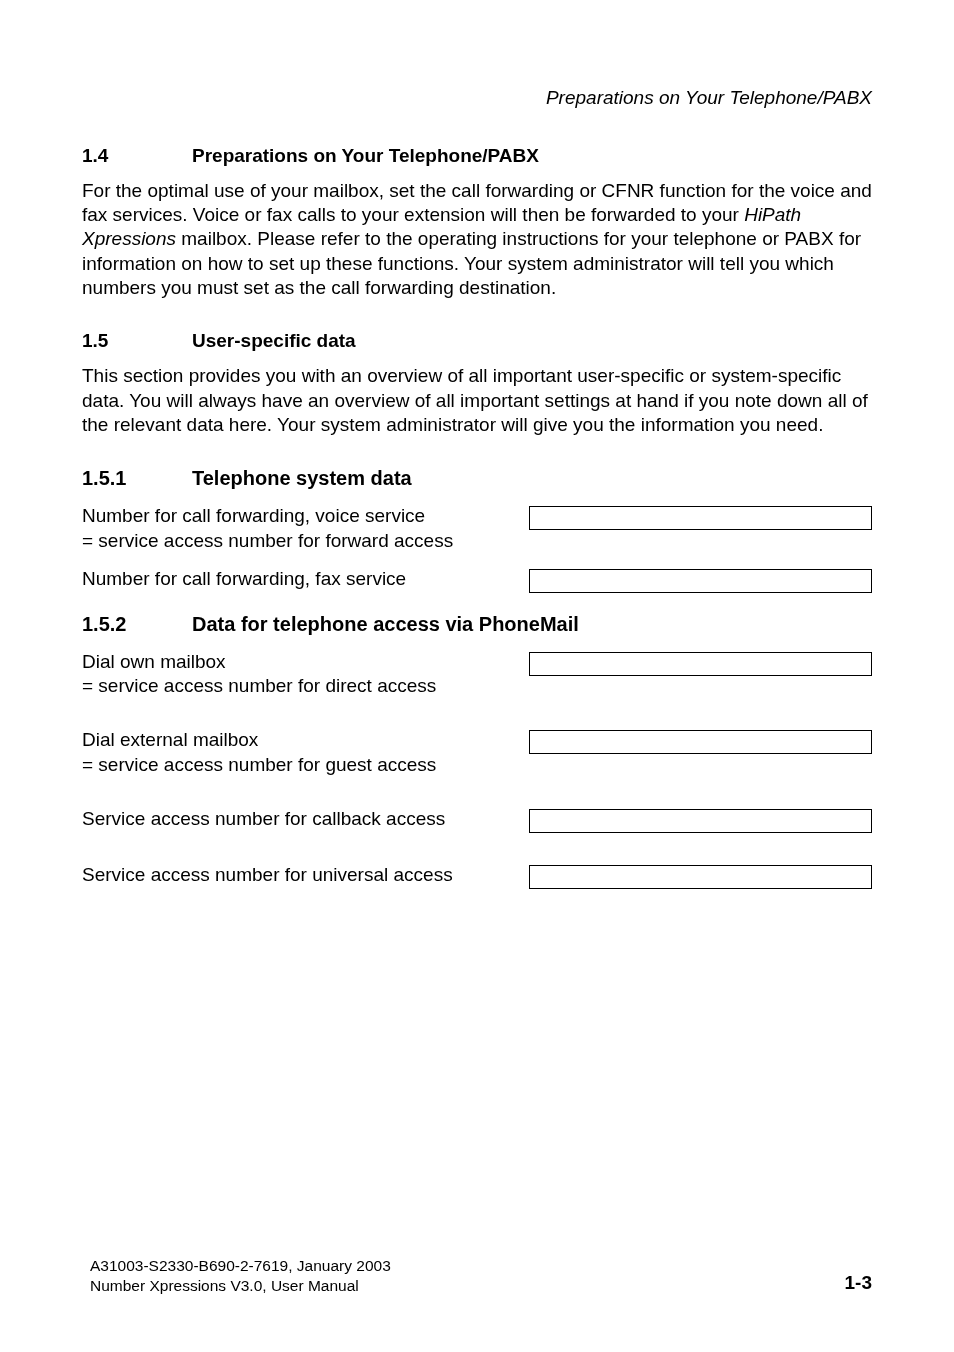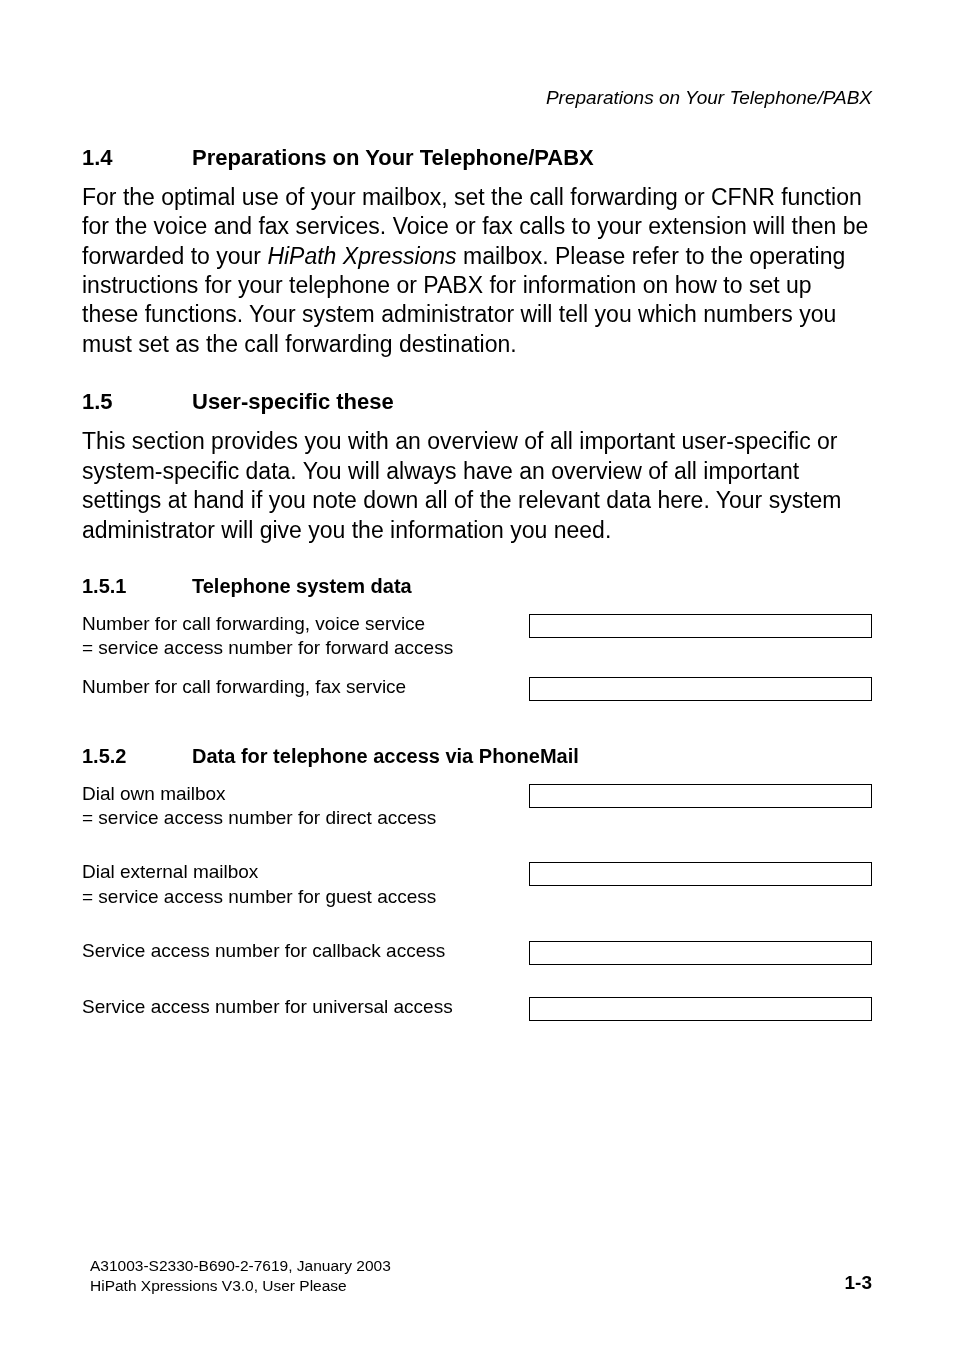--- a/index.html
+++ b/index.html
@@ -20,38 +20,38 @@
     font-size: 19px;
     line-height: 1.3;
   }
   .header-sub {
     font-style: italic;
     font-size: 19px;
     line-height: 1.3;
   }
   .h2 {
     font-weight: bold;
-    font-size: 22px;
+    font-size: 19px;
     margin-bottom: 12px;
   }
   .h2 .secnum {
     display: inline-block;
     width: 110px;
   }
   .h3 {
     font-weight: bold;
     font-size: 20px;
     margin-bottom: 14px;
   }
   .h3 .secnum {
     display: inline-block;
     width: 110px;
   }
   .para {
-    font-size: 23px;
+    font-size: 19px;
     line-height: 1.28;
     margin-bottom: 26px;
   }
   .italic { font-style: italic; }
   .section-gap { margin-bottom: 30px; }
   .field-row {
     display: flex;
     align-items: flex-start;
     margin-bottom: 30px;
     gap: 7px;
@@ -98,39 +98,39 @@
 </div>
 
 <div class="h2">
   <span class="secnum">1.4</span><span>Preparations on Your Telephone/PABX</span>
 </div>
 <p class="para section-gap">
   <span>For the optimal use of your mailbox, set the call forwarding or CFNR function for the voice and fax services. Voice or fax calls to your extension will then be forwarded to your </span><span class="italic">HiPath Xpressions</span><span> mailbox. Please refer to the operating instructions for your telephone or PABX for information on how to set up these functions. Your system administrator will tell you which numbers you must set as the call forwarding destination.</span>
 </p>
 
 <div class="h2">
-  <span class="secnum">1.5</span><span>User-specific these</span>
+  <span class="secnum">1.5</span><span>User-specific data</span>
 </div>
 <p class="para section-gap">This section provides you with an overview of all important user-specific or system-specific data. You will always have an overview of all important settings at hand if you note down all of the relevant data here. Your system administrator will give you the information you need.</p>
 
 <div class="h3">
   <span class="secnum">1.5.1</span><span>Telephone system data</span>
 </div>
 
 <div class="field-row tight">
   <div class="field-label">
     <span>Number for call forwarding, voice service</span><br>
     <span>= service access number for forward access</span>
   </div>
   <div class="field-box-wrap">
     <input type="text" class="field-box" value="" style="">
   </div>
 </div>
 
-<div class="field-row" style="margin-bottom:44px;">
+<div class="field-row" style="margin-bottom:20px;">
   <div class="field-label">
     <span>Number for call forwarding, fax service</span>
   </div>
   <div class="field-box-wrap">
     <input type="text" class="field-box" value="" style="">
   </div>
 </div>
 
 <div class="h3">
   <span class="secnum">1.5.2</span><span>Data for telephone access via PhoneMail</span>
@@ -170,16 +170,16 @@
     <span>Service access number for universal access</span>
   </div>
   <div class="field-box-wrap">
     <input type="text" class="field-box" value="" style="">
   </div>
 </div>
 
 <div class="footer">
   <div>
     <span>A31003-S2330-B690-2-7619, January 2003</span><br>
-    <span>HiPath Xpressions V3.0, User Please</span>
+    <span>Number Xpressions V3.0, User Manual</span>
   </div>
   <div class="footer-right">1-3</div>
 </div>
 
 </body></html>

